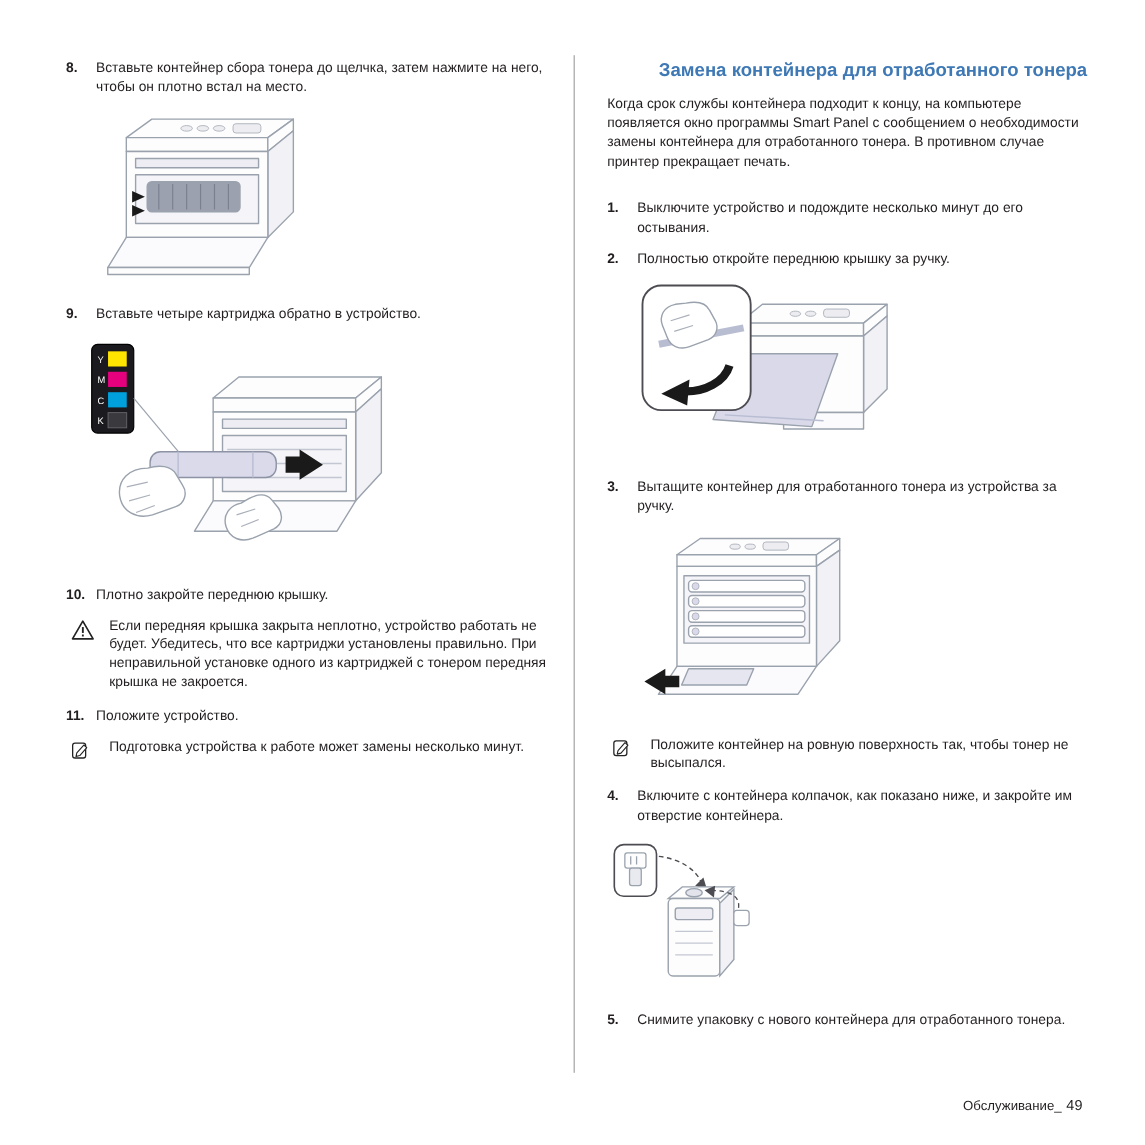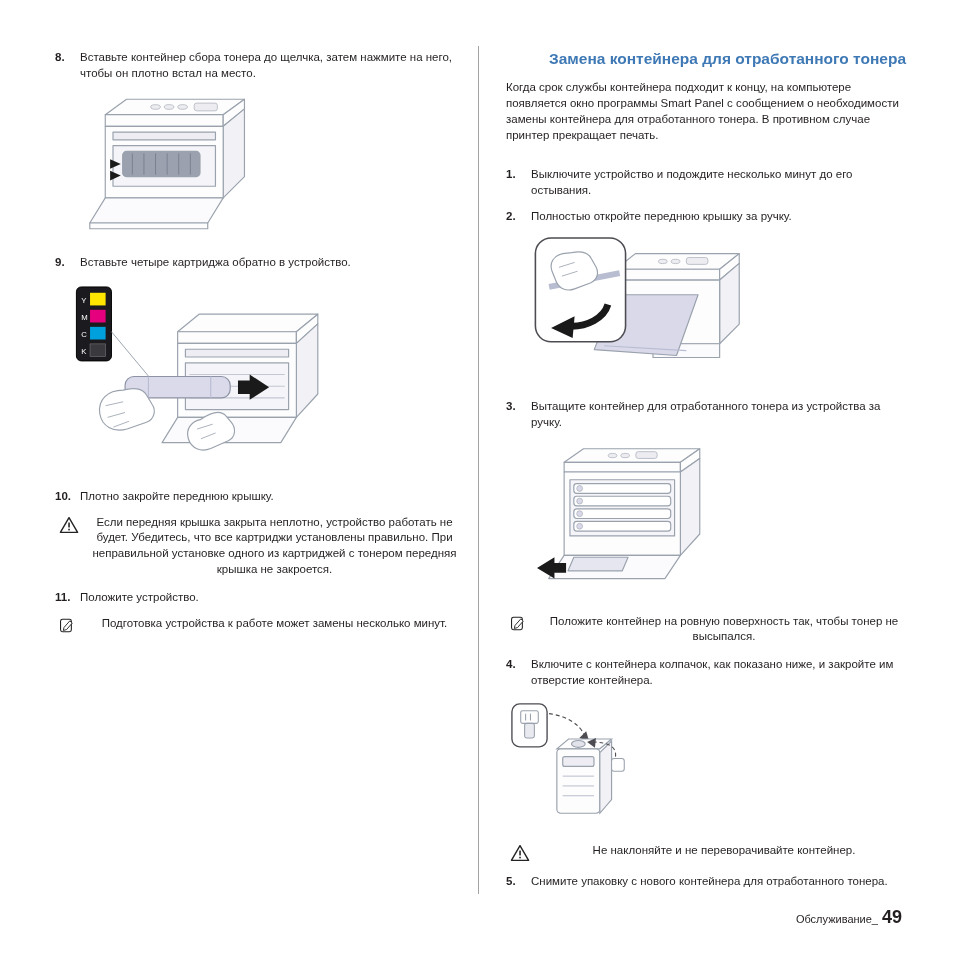--- a/index.html
+++ b/index.html
@@ -15,28 +15,28 @@
 
   .heading { font-size:15.5px; font-weight:bold; color:#3f79b5; margin-bottom:11px;text-align:right; }
   .intro { font-size:11.5px; line-height:1.4; margin-bottom:24px; }
 
   .step { display:flex; gap:6px; font-size:11.5px; line-height:1.36; margin-bottom:10px; }
   .step-num { font-weight:bold; min-width:19px; }
   .step-text { flex:1; }
 
   .admon { display:flex; gap:11px; margin:4px 0 12px 4px; font-size:11.5px; line-height:1.38; }
   .admon .icon { flex:0 0 21px; padding-top:1px; }
-  .admon p { flex:1;text-align:center; }
+  .admon p { flex:1; }
 
   figure.illus { margin:8px 0 18px 0; }
   .ml58 { margin-left:58px; } .ml25 { margin-left:25px; }
   .ml52 { margin-left:52px; } .ml78 { margin-left:78px; } .ml60 { margin-left:60px; }
 
   .footer { position:absolute; right:52px; bottom:26px; font-size:11px; color:#231f20; }
-  .footer .pg { font-weight:bold; font-size:18px; margin-left:4px; }
+  .footer .pg { font-weight:normal; font-size:12px; margin-left:4px; }
 
   svg { display:block; }
   .stl { font-size:8px; fill:#ffffff; font-family:"Liberation Sans", sans-serif; }
 </style>
 </head>
 <body>
 
 <div class="page">
 
   <div class="col col-left">
@@ -282,30 +282,20 @@
             <line x1="58" y1="90" x2="90" y2="90"></line>
             <line x1="58" y1="100" x2="90" y2="100"></line>
           </g>
         </g>
         <rect x="108" y="62" width="13" height="13" rx="2.5" fill="#fff" stroke="#9aa2ad" stroke-width="1.1"></rect>
         <path d="M112 60 Q114 46 90 45" fill="none" stroke="#4c4c52" stroke-width="1.1" stroke-dasharray="4 3"></path>
         <path d="M92 41 l-9 4 l8 6 Z" fill="#4c4c52"></path>
       </svg>
     </figure>
 
-    <div class="admon">
-      <span class="icon">
-        <svg viewBox="0 0 24 22" width="20" height="18">
-          <path d="M12 2 L22.5 20 L1.5 20 Z" fill="#fff" stroke="#232323" stroke-width="1.7" stroke-linejoin="round"></path>
-          <rect x="11.1" y="8" width="1.9" height="6" fill="#232323"></rect>
-          <rect x="11.1" y="15.6" width="1.9" height="2" fill="#232323"></rect>
-        </svg>
-      </span>
-      <p>Не наклоняйте и не переворачивайте контейнер.</p>
-    </div>
 
     <div class="step">
       <span class="step-num">5.</span>
       <span class="step-text">Снимите упаковку с нового контейнера для отработанного тонера.</span>
     </div>
 
   </div>
 
   <div class="footer">
     <span>Обслуживание_</span><span class="pg">49</span>

